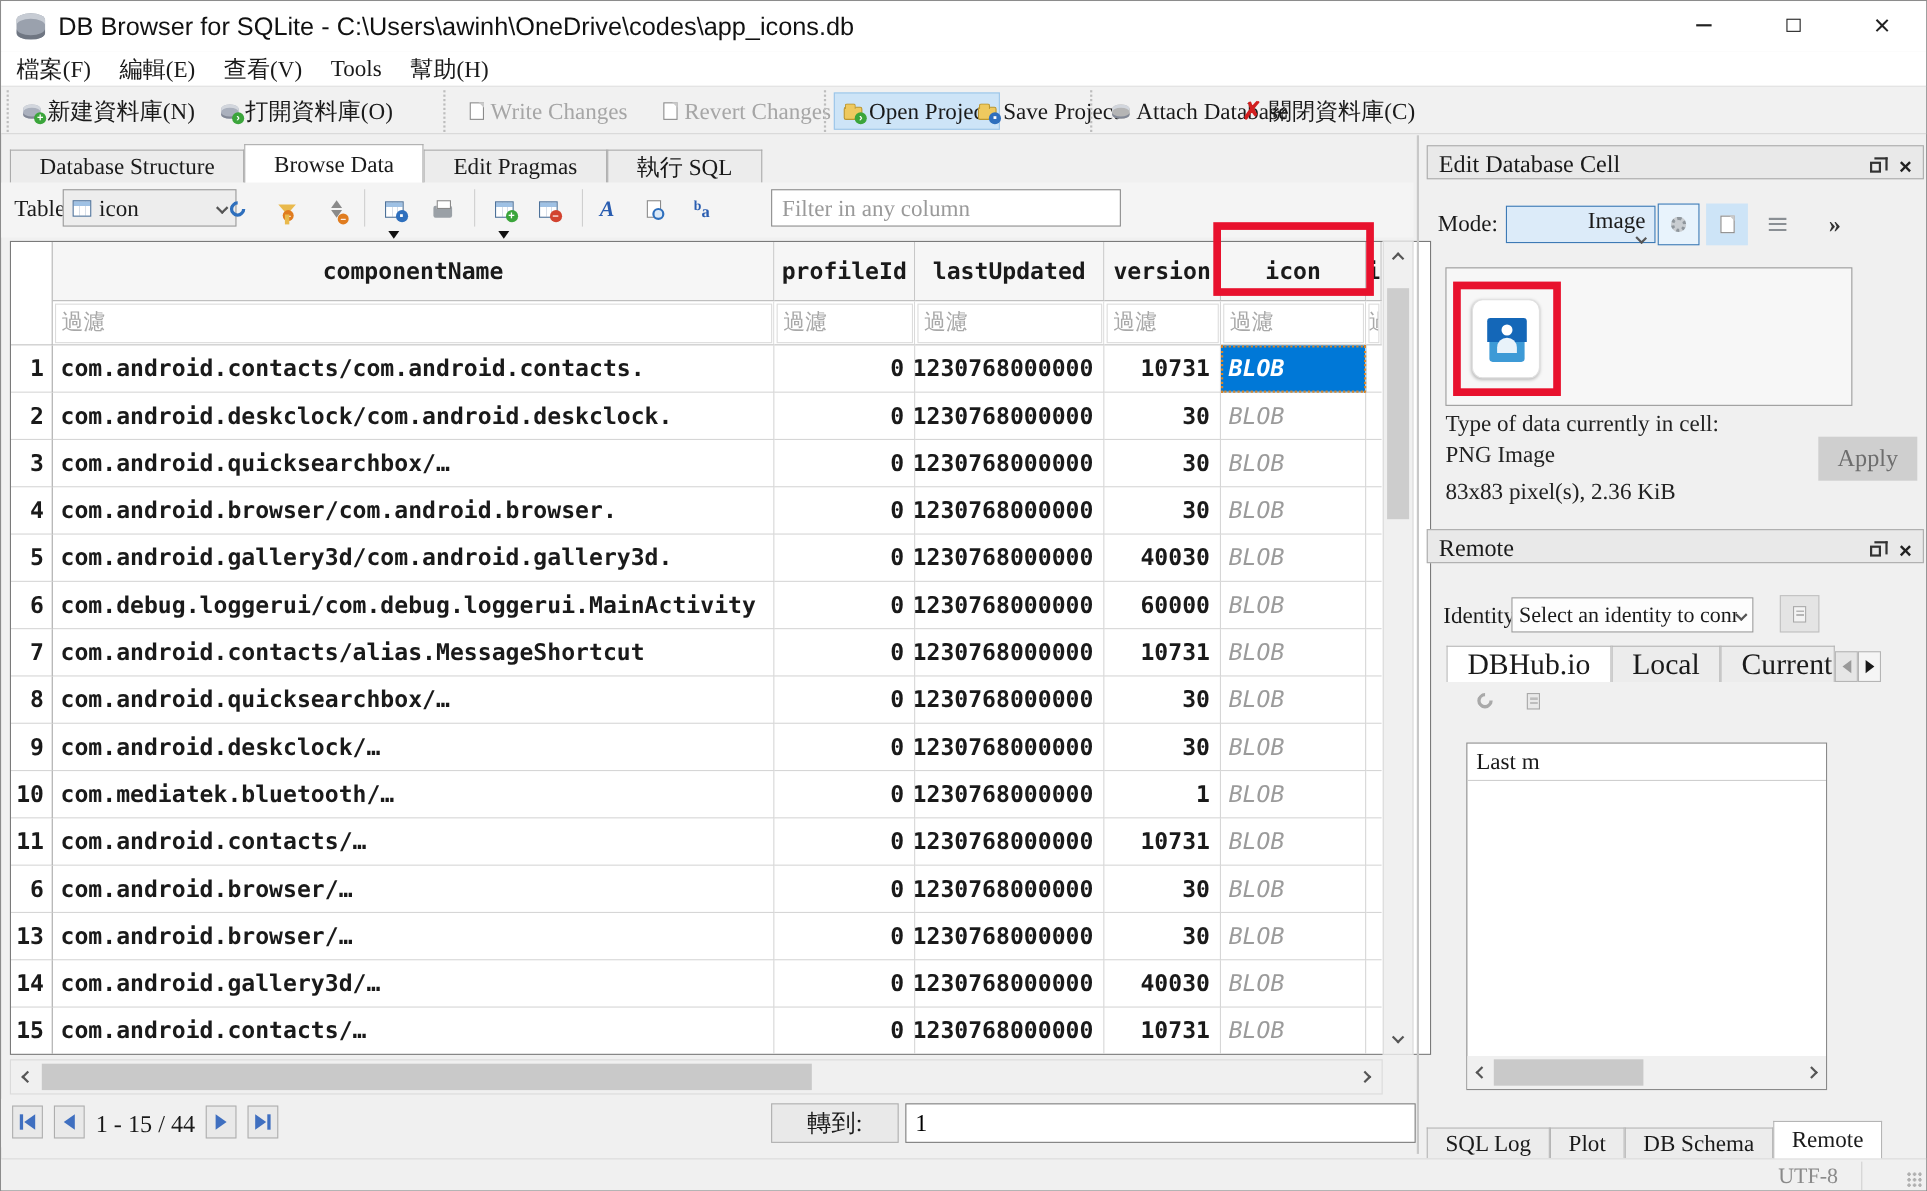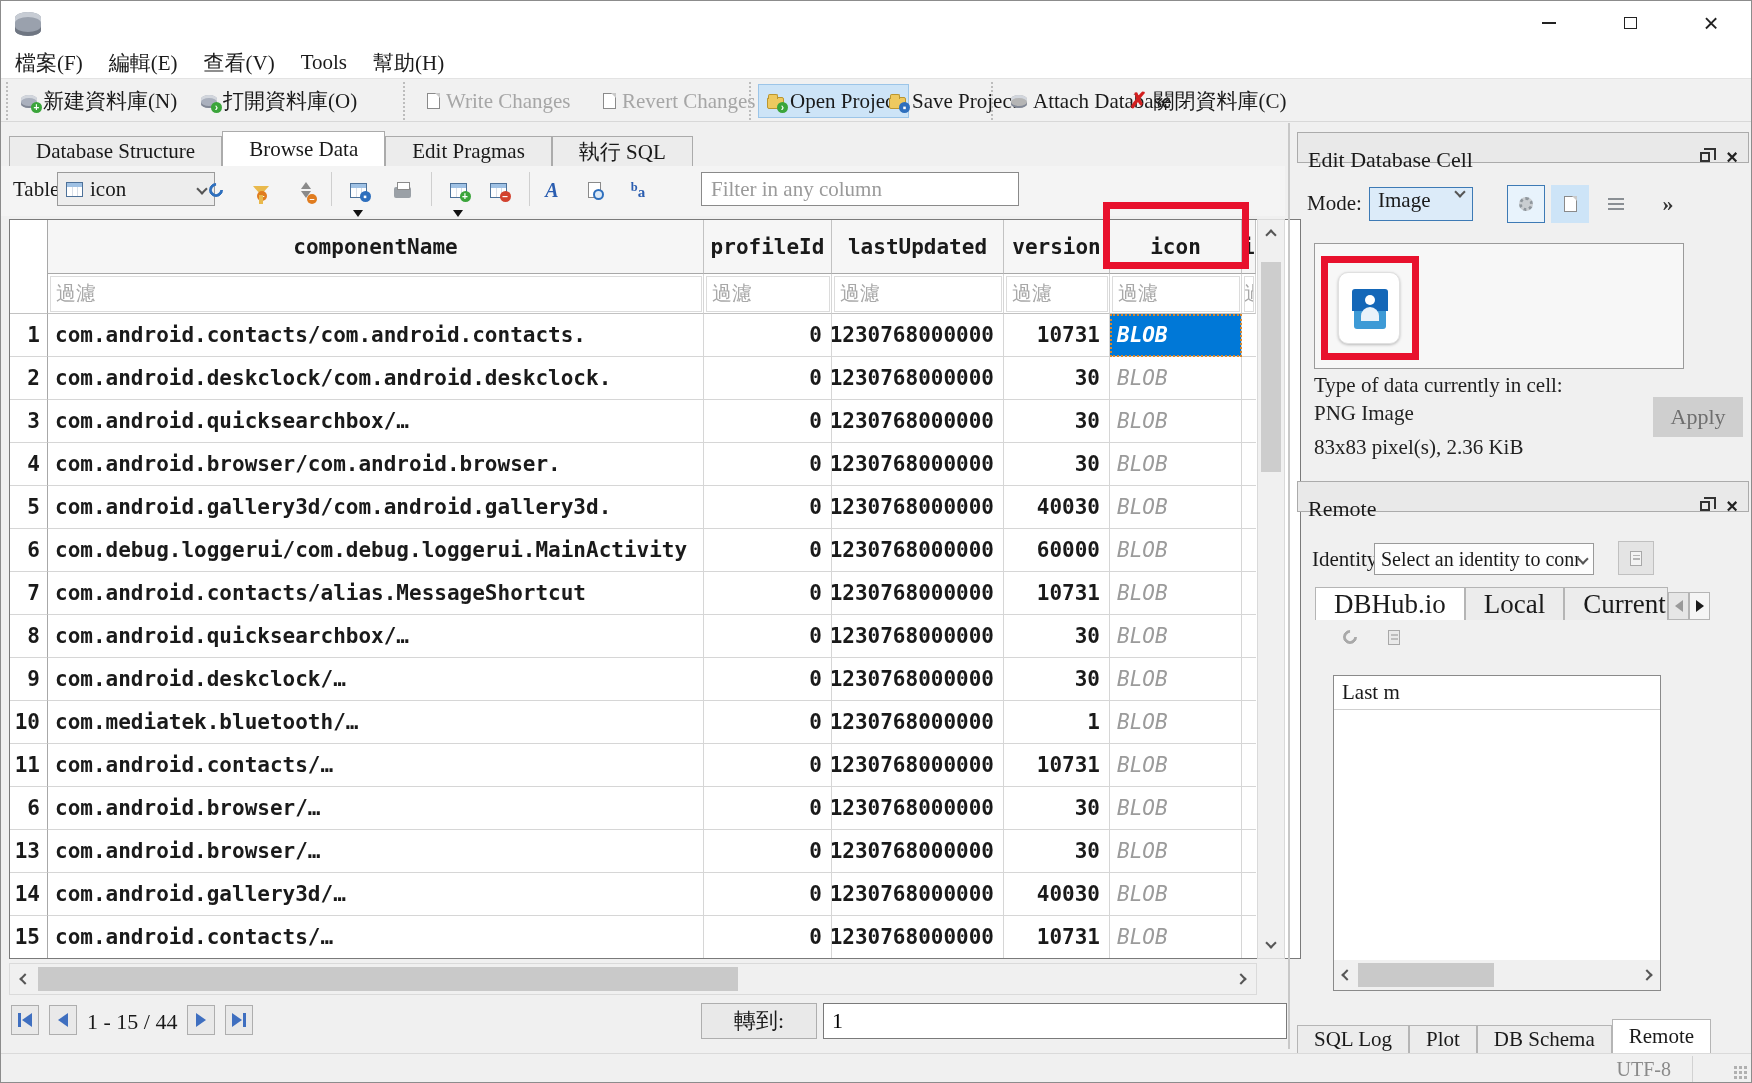--- a/index.html
+++ b/index.html
@@ -113,28 +113,28 @@
   .pg-btn { top:6px; width:28px; height:30px; background:#e9e9e9; border:1px solid #aeaeae; display:flex; align-items:center; justify-content:center; gap:1px; }
   .tri-l { border-top:7px solid transparent; border-bottom:7px solid transparent; border-right:10px solid #3f6fc0; }
   .tri-r { border-top:7px solid transparent; border-bottom:7px solid transparent; border-left:10px solid #3f6fc0; }
   .tbar { width:3px; height:14px; background:#3f6fc0; }
   #pg-range { left:86px; top:10px; font-size:22px; }
   #goto-btn { left:700px; top:4px; width:116px; height:36px; background:#e9e9e9; border:1px solid #aeaeae; display:flex; align-items:center; justify-content:center; font-size:22px; }
   #goto-input { left:822px; top:4px; width:464px; height:36px; border:1px solid #7a7a7a; font-family:"Liberation Serif",serif; font-size:22px; padding:0 8px; }
 
   
   #dock-divider { left:1287px; top:122px; width:2px; height:926px; background:#c8c8c8; }
-  .panel-hdr { height:31px; background:#e9e9e9; border:1px solid #ababab; display:flex; align-items:flex-start; padding:14px 10px; font-size:22px; }
+  .panel-hdr { height:31px; background:#e9e9e9; border:1px solid #ababab; display:flex; align-items:flex-end; padding:0 10px; font-size:22px; }
   .hdr-icons { margin-left:auto; display:flex; align-items:center; gap:16px; }
   .i-restore { width:10px; height:10px; border:2px solid #333; position:relative; }
   .i-restore::before { content:""; position:absolute; left:2px; top:-6px; width:10px; height:10px; border:2px solid #333; border-bottom:none; border-left:none; }
   .x-small { font:bold 20px/20px "Liberation Sans",sans-serif; color:#222; }
 
   #mode-row { left:1296px; top:184px; width:452px; height:40px; }
-  #mode-combo { left:72px; top:2px; width:104px; height:34px; background:#dcebf9; border:1px solid #3d7ab5; display:flex; align-items:flex-start; padding:0 8px; }
+  #mode-combo { left:72px; top:2px; width:136px; height:34px; background:#dcebf9; border:1px solid #3d7ab5; display:flex; align-items:flex-end; padding:0 8px;flex-direction:column; }
   .sq-btn { top:0; width:38px; height:38px; display:flex; align-items:center; justify-content:center; }
   .sq-btn.blue-border { border:1px solid #3d7ab5; background:#e8f3fc; }
   .sq-btn.blue-fill { background:#cde4f7; }
   .i-gear { width:14px; height:14px; border-radius:50%; border:3.5px dotted #8f969c; background:#c9cdd1; }
   .i-lines { width:16px; height:12px; background:
     linear-gradient(#8a8f94 0 2px, rgba(0,0,0,0) 2px 5px, #8a8f94 5px 7px, rgba(0,0,0,0) 7px 10px, #8a8f94 10px 12px); }
   .dbl-chev { font:bold 22px/22px "Liberation Serif",serif; color:#333; }
 
   #preview-box { left:1313px; top:242px; width:370px; height:126px; background:#f7f7f7; border:1px solid #9a9a9a; }
   #contact-tile { position:absolute; left:23px; top:28px; width:62px; height:72px; background:#fff; border:1px solid #e0e0e0; border-radius:10px; box-shadow:0 1px 3px rgba(0,0,0,.25); }
@@ -184,20 +184,21 @@
 </style>
 </head>
 <body>
 
 <div id="app">
 
   <div class="abs" id="titlebar">
     <div class="abs" style="left:14px;top:11px;">
         <div class="i-db-big"></div>
       </div>
+    <div class="abs" id="title-text">DB Browser for SQLite - C:\Users\awinh\OneDrive\codes\app_icons.db</div>
     <div class="abs win-btn" style="left:1517px;">
         <div class="g-min"></div>
       </div>
     <div class="abs win-btn" style="left:1598px;">
         <div class="g-max"></div>
       </div>
     <div class="abs win-btn" style="left:1679px;">
         <div class="g-close">×</div>
       </div>
   </div>

